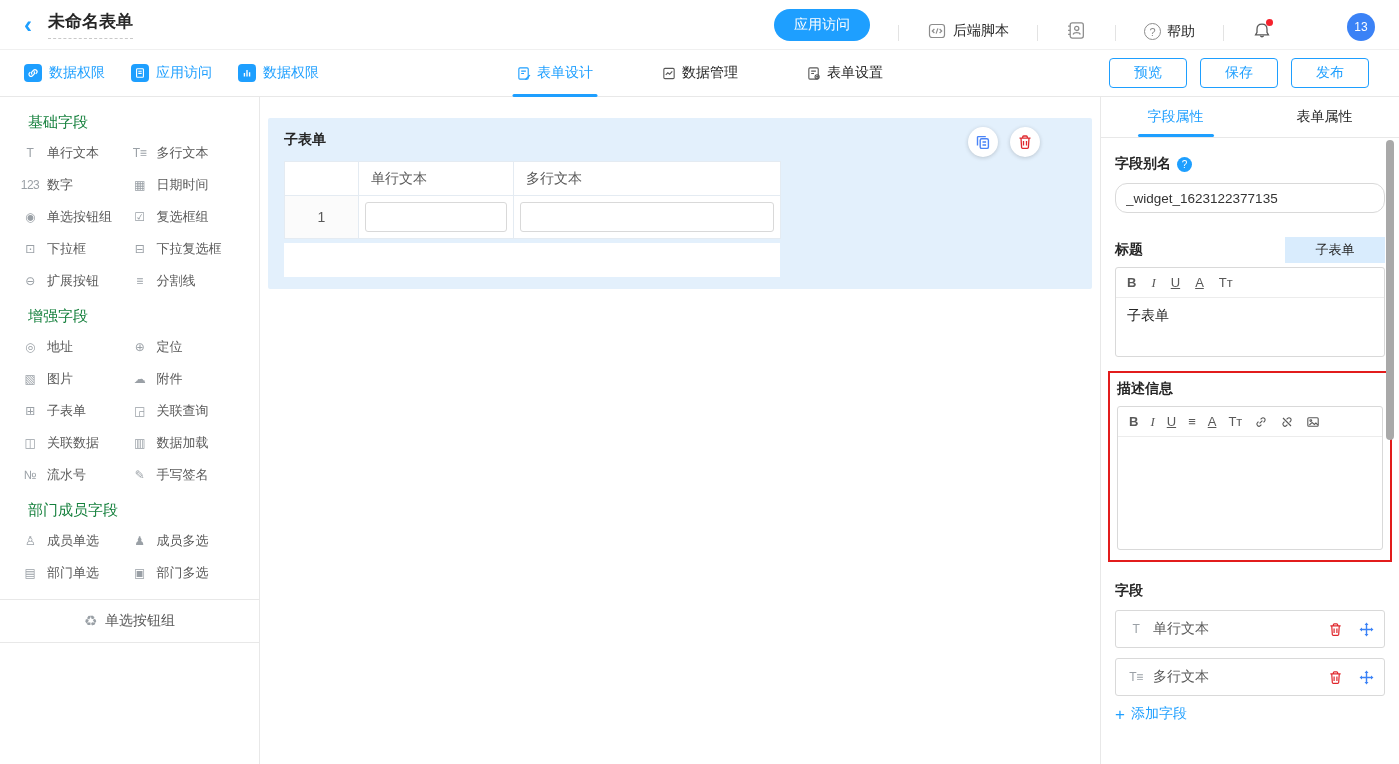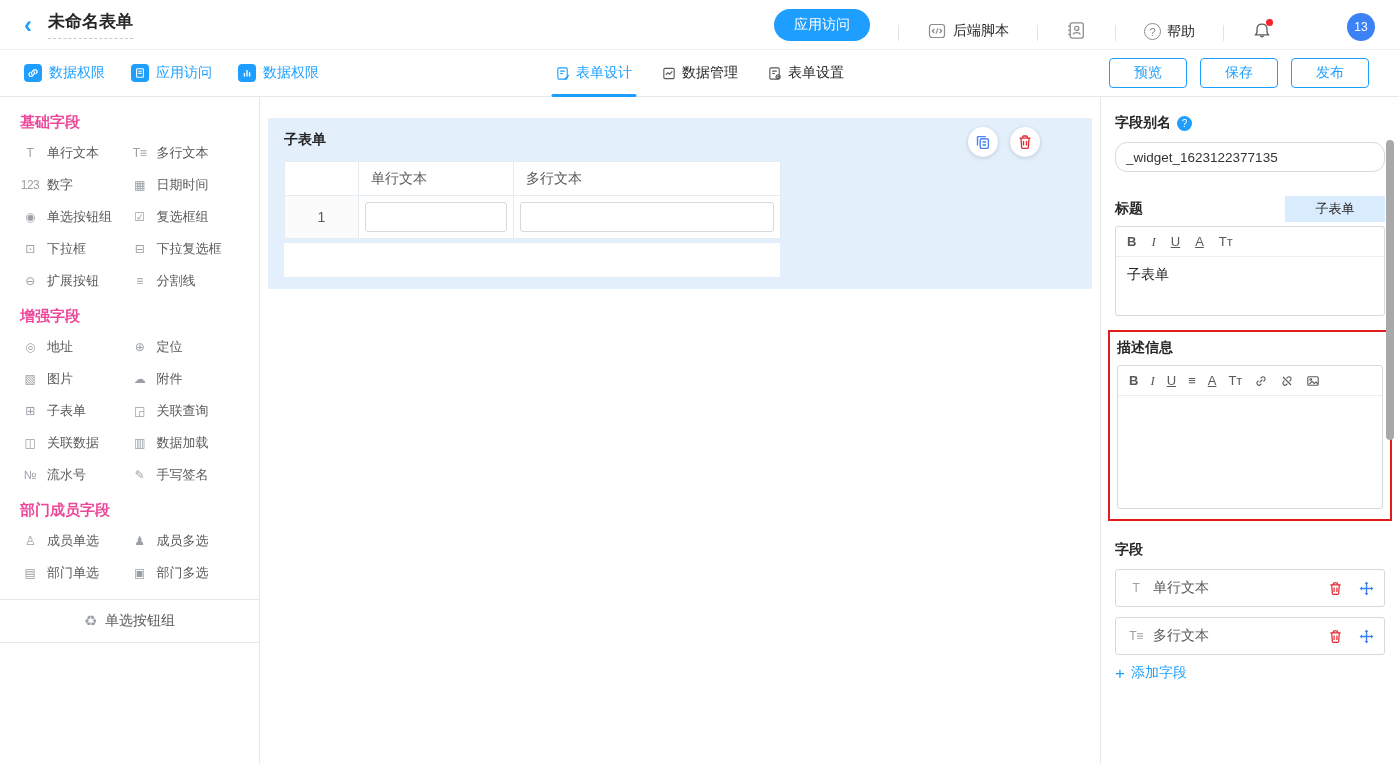--- a/index.html
+++ b/index.html
@@ -27,36 +27,36 @@
   .avatar { width:28px; height:28px; border-radius:50%; background:#3b82f6; color:#fff;
             font-size:12px; display:flex; align-items:center; justify-content:center; cursor:pointer;margin-left:47px; }
 
   
   .tbar { height:47px; display:flex; align-items:center; padding:0 30px 0 24px;
           border-bottom:1px solid #e8e8e8; background:#fff; position:relative; }
   .tlinks { display:flex; align-items:center; gap:26px; }
   .tlink { display:flex; align-items:center; gap:7px; color:#1e9fff; font-size:14px; cursor:pointer; }
   .tlink-ic { width:18px; height:18px; background:#1e9fff; border-radius:4px;
               display:inline-flex; align-items:center; justify-content:center; }
-  .ctabs { position:absolute; left:50%; transform:translateX(-50%); display:flex; gap:29px; height:47px; }
+  .ctabs { position:absolute; left:50%; transform:translateX(-50%); display:flex; gap:68px; height:47px; }
   .c-tab { display:flex; align-items:center; gap:6px; font-size:14px; color:#262626;
            cursor:pointer; position:relative; height:47px; }
   .c-tab.active { color:#1e9fff; }
   .c-tab.active::after { content:""; position:absolute; left:-4px; right:-4px; bottom:0;
            height:3px; background:#1e9fff; border-radius:2px; }
   .tactions { margin-left:auto; display:flex; gap:13px; }
   .obtn { width:78px; height:30px; background:#fff; border:1px solid #1e9fff; color:#1e9fff;
           border-radius:4px; font-size:14px; cursor:pointer; font-family:inherit; }
 
   
   .main { display:flex; height:667px; }
 
   
   .side { width:260px; border-right:1px solid #e8e8e8; padding:16px 20px 0; flex:none; }
-  .s-title { font-size:15px; font-weight:bold; color:#ec4899; height:20px; margin:10px 0 4px; }
+  .s-title { font-size:15px; font-weight:normal; color:#15803d; height:20px; margin:10px 8px 4px; }
   .s-title:first-child { margin-top:0; }
   .s-grid { display:grid; grid-template-columns:1fr 1fr; }
   .s-item { height:32px; display:flex; align-items:center; gap:7px; cursor:pointer;
             color:#595959; font-size:13px; }
   .s-glyph { flex:none; width:20px; font-size:12px; color:#9aa0a6; text-align:center;
              white-space:nowrap; letter-spacing:-0.5px; }
   .recycle { margin:10px -20px 0; height:44px; border-top:1px solid #e8e8e8; border-bottom:1px solid #e8e8e8;
              display:flex; align-items:center; justify-content:center; gap:8px;
              color:#595959; font-size:14px; cursor:pointer; }
   .recycle .s-glyph { width:auto; font-size:15px; }
@@ -376,20 +376,24 @@
           <td><input class="cell-input" value="" style=""></td>
           <td><input class="cell-input" value="" style=""></td>
         </tr>
       </tbody>
         </table>
       <div class="w-footer"></div>
     </div>
   </div>
 
   <div class="panel">
+    <div class="p-tabs">
+      <span class="p-tab active">字段属性</span>
+      <span class="p-tab">表单属性</span>
+    </div>
 
     <div class="p-row mt17">
       <span class="p-label">字段别名</span>
       <span class="q-badge">?</span>
     </div>
     <input class="p-input mt10" value="_widget_1623122377135" style="">
 
     <div class="p-row mt24 spread">
       <span class="p-label">标题</span>
       <span class="chip">子表单</span>

